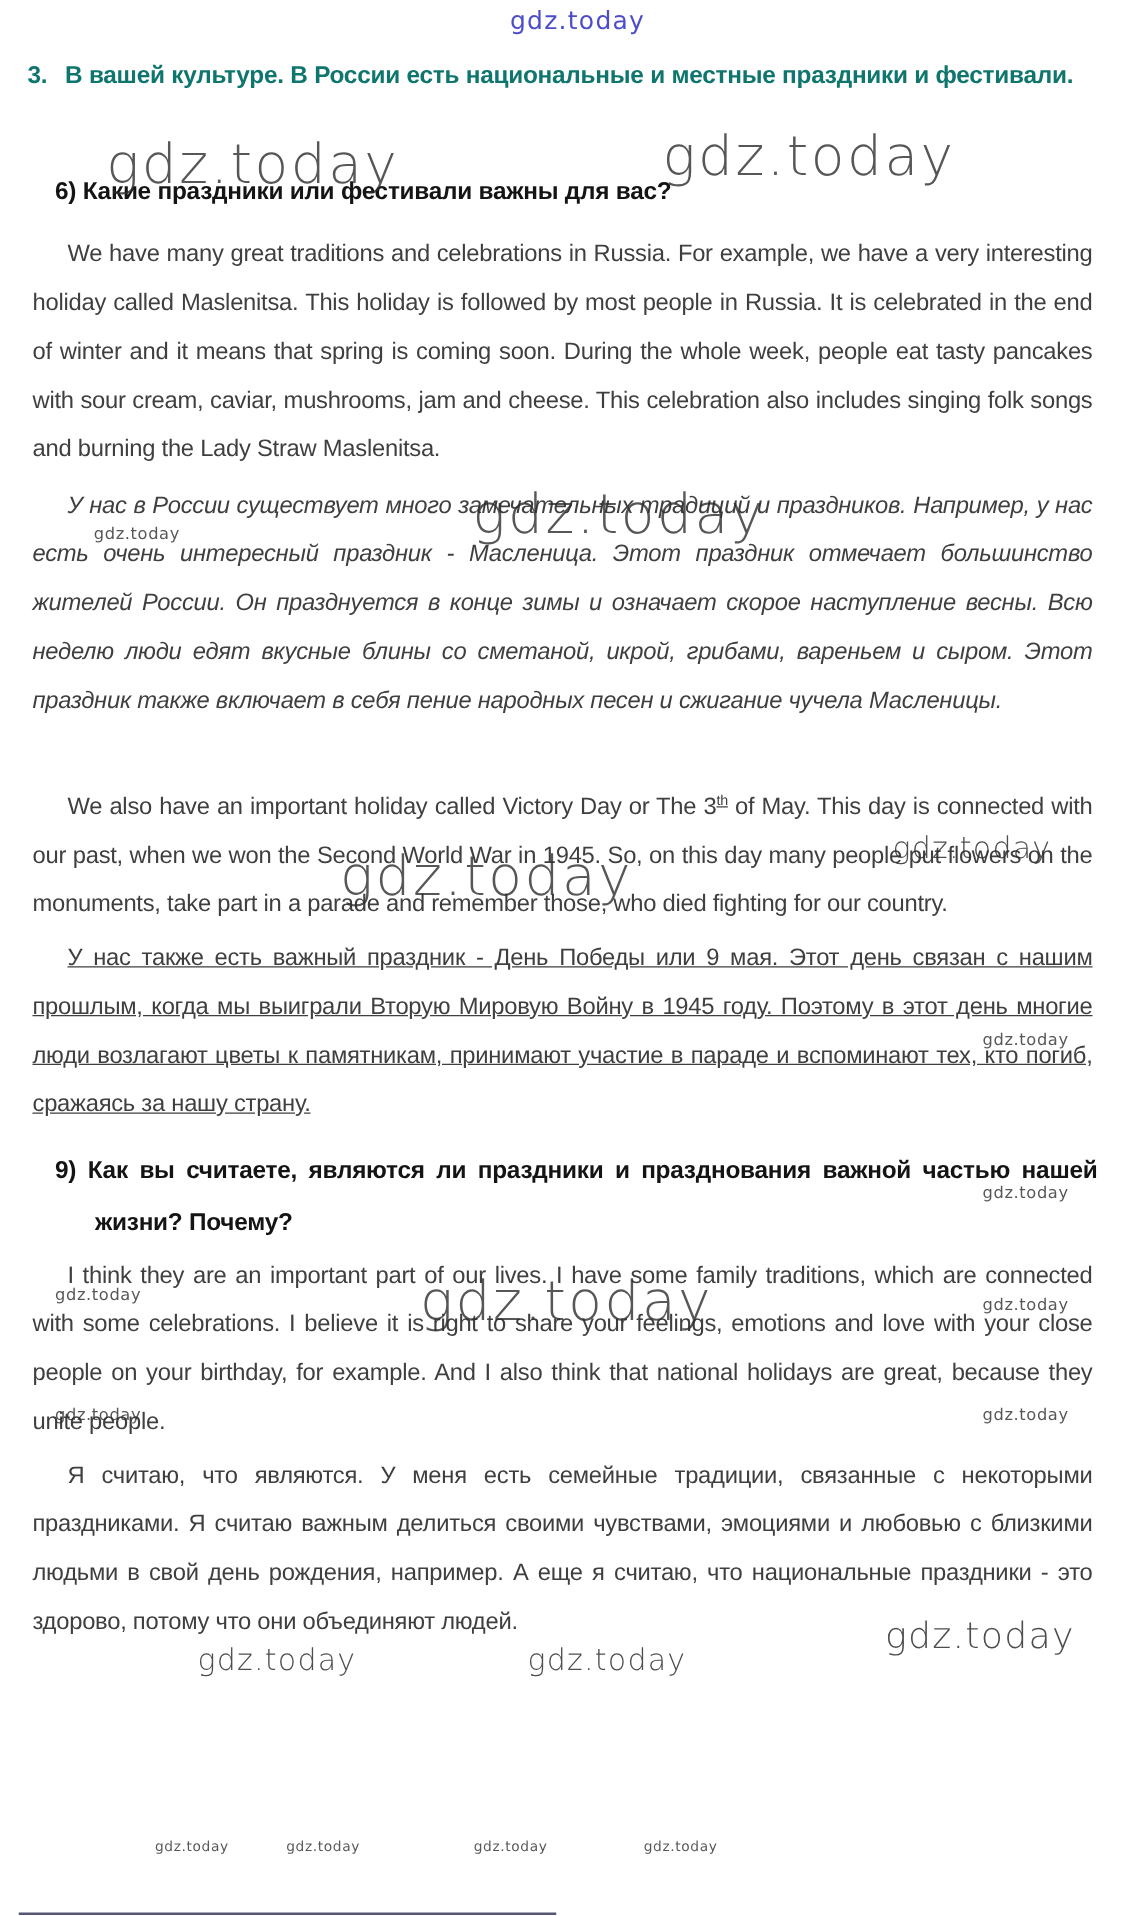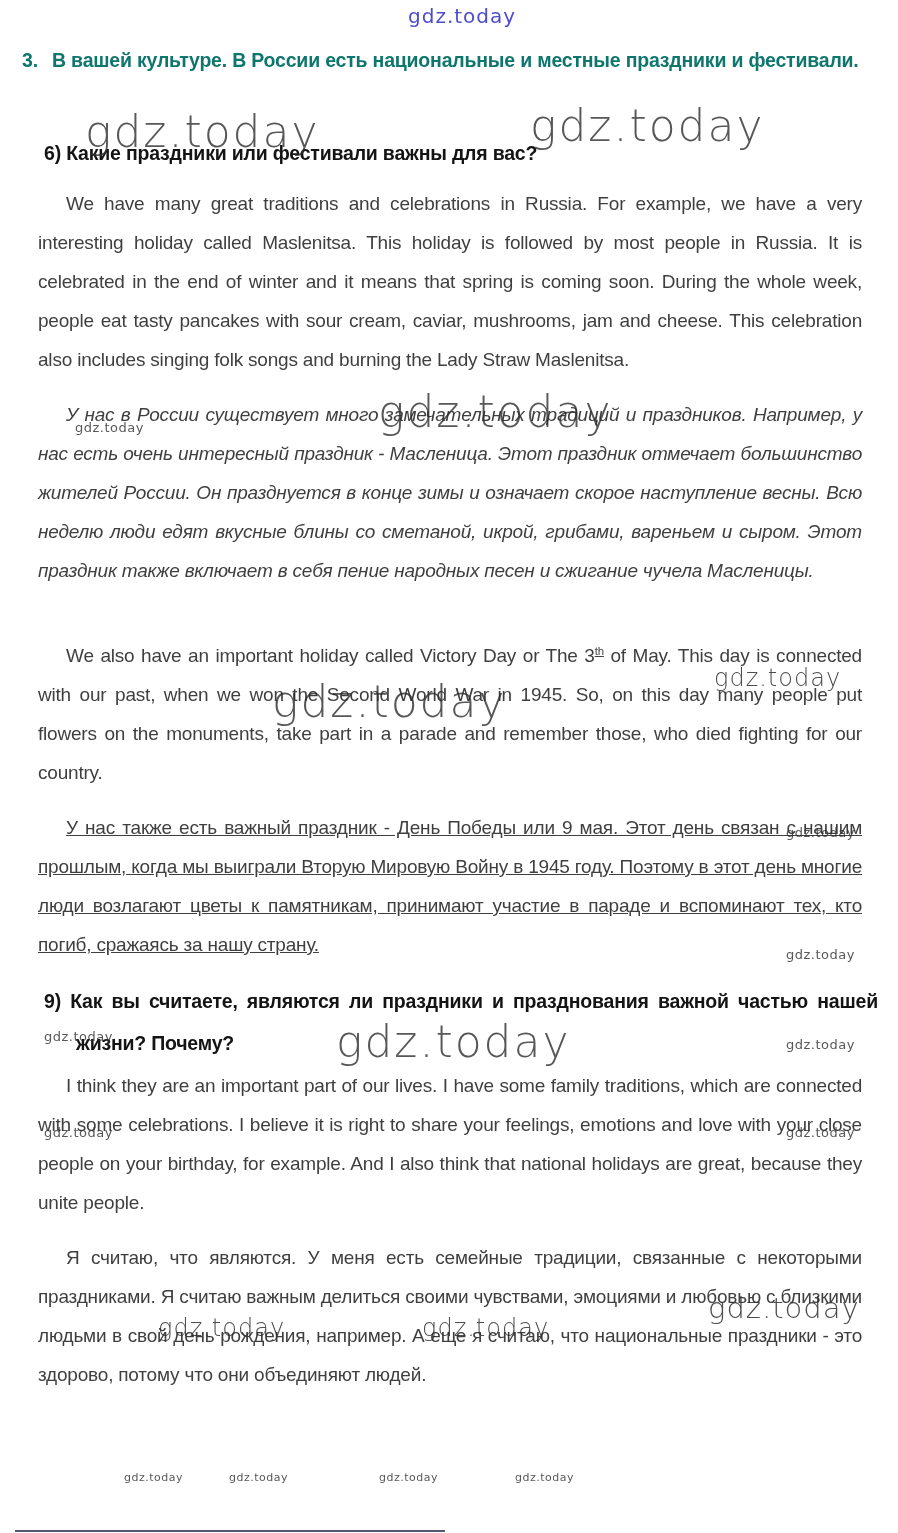--- a/index.html
+++ b/index.html
@@ -37,21 +37,21 @@
     text-indent:-32px;
     font-weight:bold;
     color:#141414;
     font-size:19.5px;
     line-height:42px;
     text-align:justify;
   }
   .q-heading.second{margin-top:12px;}
   
   .para{
-    margin:16px;
+    margin:4px;
     text-align:justify;
     text-indent:28px;
   }
   .p-en1{margin-top:10px;}
   .p-ru1{margin-top:6px;font-style:italic;}
   .p-en2{margin-top:46px;}
   .p-ru2{margin-top:4px;text-decoration:underline;}
   .p-en3{margin-top:2px;}
   .p-ru3{margin-top:2px;}
   sup{font-size:60%;line-height:0;vertical-align:super;text-decoration:underline;}

